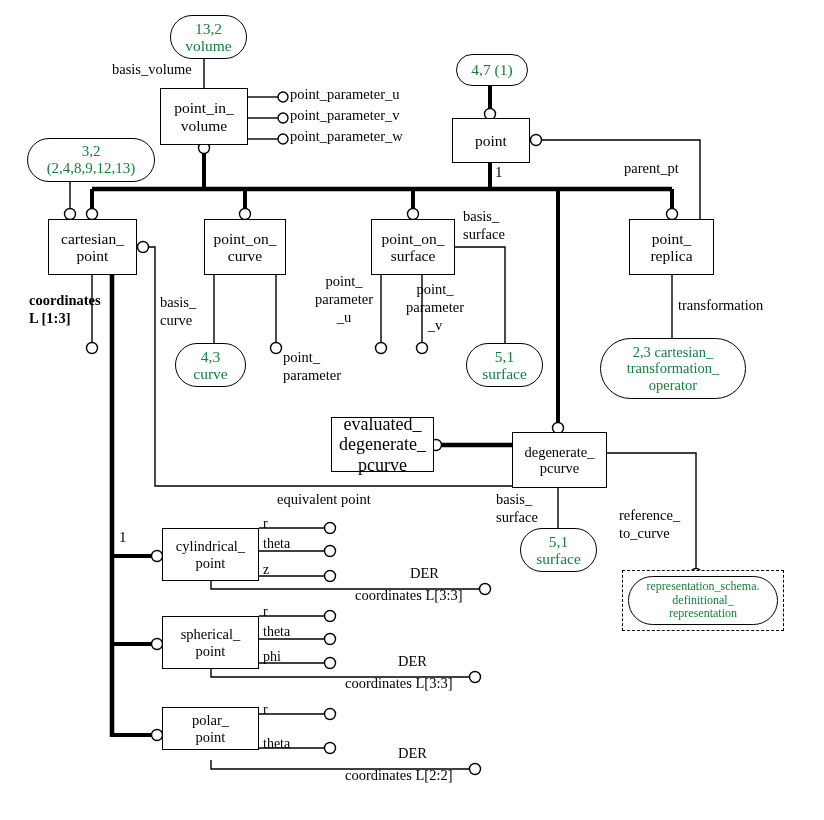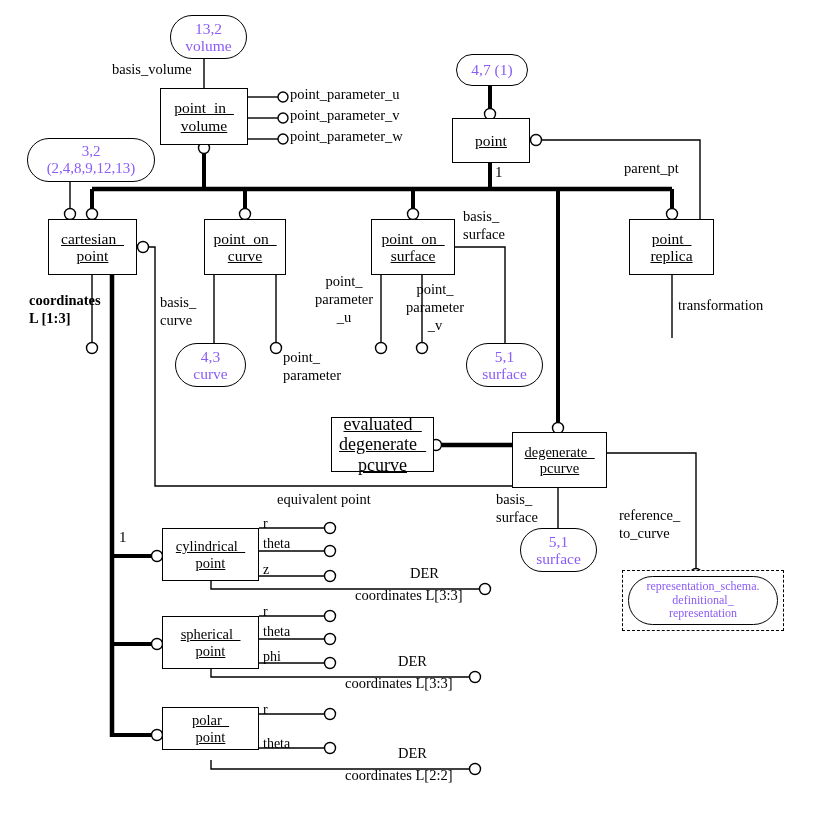--- a/index.html
+++ b/index.html
@@ -28,36 +28,35 @@
     background: #fff;
     display: flex;
     align-items: center;
     justify-content: center;
     text-align: center;
     font-size: 15.5px;
     line-height: 1.12;
     color: #000;
     white-space: pre-line;
     z-index: 5;
-    text-decoration: underline;
   }
   
   .pref {
     position: absolute;
     box-sizing: border-box;
     border: 1.2px solid #000;
     border-radius: 999px;
     background: #fff;
     display: flex;
     align-items: center;
     justify-content: center;
     text-align: center;
     font-size: 15.5px;
     line-height: 1.12;
-    color: #8b5cf6;
+    color: #15803d;
     white-space: pre-line;
     z-index: 5;
   }
   .dashbox {
     position: absolute;
     box-sizing: border-box;
     border: 1.6px dashed #000;
     background: #fff;
     z-index: 4;
   }
@@ -201,20 +200,23 @@
 
   <div class="pref" style="left:27px; top:138px; width:128px; height:44px; font-size:15px;">3,2
 (2,4,8,9,12,13)</div>
 
   <div class="pref" style="left:175px; top:343px; width:71px; height:44px;">4,3
 curve</div>
 
   <div class="pref" style="left:466px; top:343px; width:77px; height:44px;">5,1
 surface</div>
 
+  <div class="pref" style="left:600px; top:338px; width:146px; height:61px; font-size:14.5px;">2,3 cartesian_
+transformation_
+operator</div>
 
   <div class="pref" style="left:520px; top:528px; width:77px; height:44px;">5,1
 surface</div>
 
   <div class="pref" style="left:628px; top:576px; width:150px; height:49px; font-size:12px; z-index:6;">representation_schema.
 definitional_
 representation</div>
 
   <div class="ebox" style="left:160px; top:88px; width:88px; height:57px;">point_in_
 volume</div>

